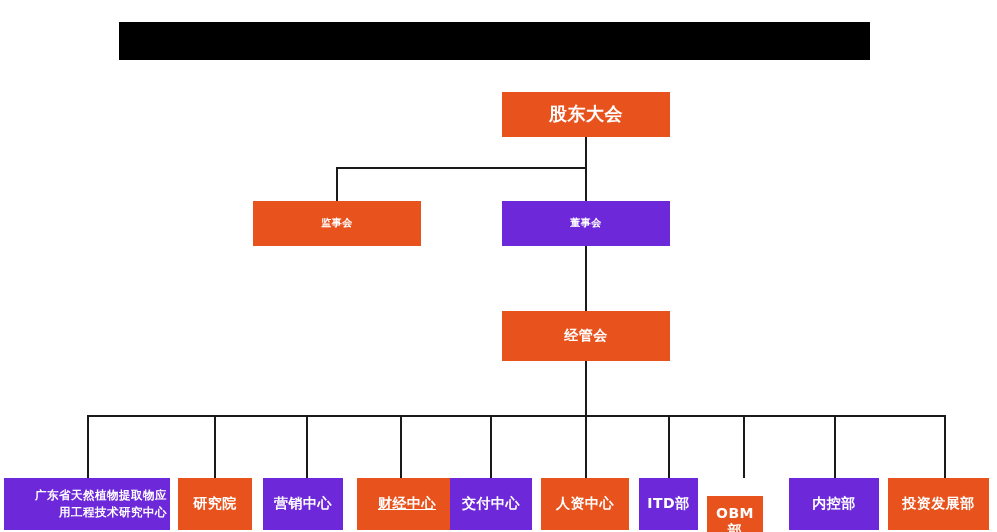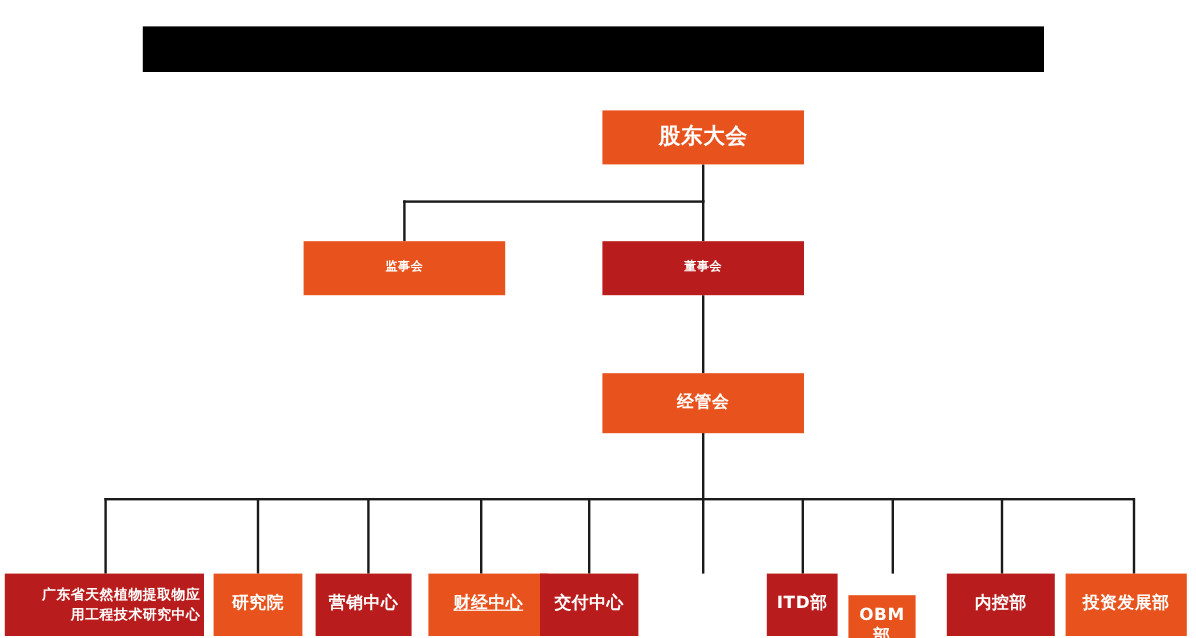--- a/index.html
+++ b/index.html
@@ -34,21 +34,21 @@
     align-items: center;
     justify-content: center;
     text-align: center;
     color: #ffffff;
     line-height: 1.25;
     letter-spacing: 0.5px;
     font-weight: 700;
     user-select: none;
   }
   .node.dark  { background: #E8521D; }
-  .node.light { background: #b91c1c; }
+  .node.light { background: #6d28d9; }
 
   .node .label {
     display: block;
     width: 100%;
     padding: 0 3px;
     white-space: pre-line;
   }
 
   
   .node.lvl1 { width: 168px; height: 45px; font-size: 18px; }
@@ -126,20 +126,23 @@
   </div>
 
   <div class="node leaf dark" style="left:357px; top:478px; width:100px;text-decoration:underline;">
     <span class="label">财经中心</span>
   </div>
 
   <div class="node leaf light" style="left:450px; top:478px; width:82px;">
     <span class="label">交付中心</span>
   </div>
 
+  <div class="node leaf dark" style="left:541px; top:478px; width:88px;">
+    <span class="label">人资中心</span>
+  </div>
 
   <div class="node leaf light" style="left:639px; top:478px; width:59px;">
     <span class="label">ITD部</span>
   </div>
 
   <div class="node leaf dark" style="left:707px; top:496px; width:56px;">
     <span class="label">OBM部</span>
   </div>
 
   <div class="node leaf light" style="left:789px; top:478px; width:90px;">

